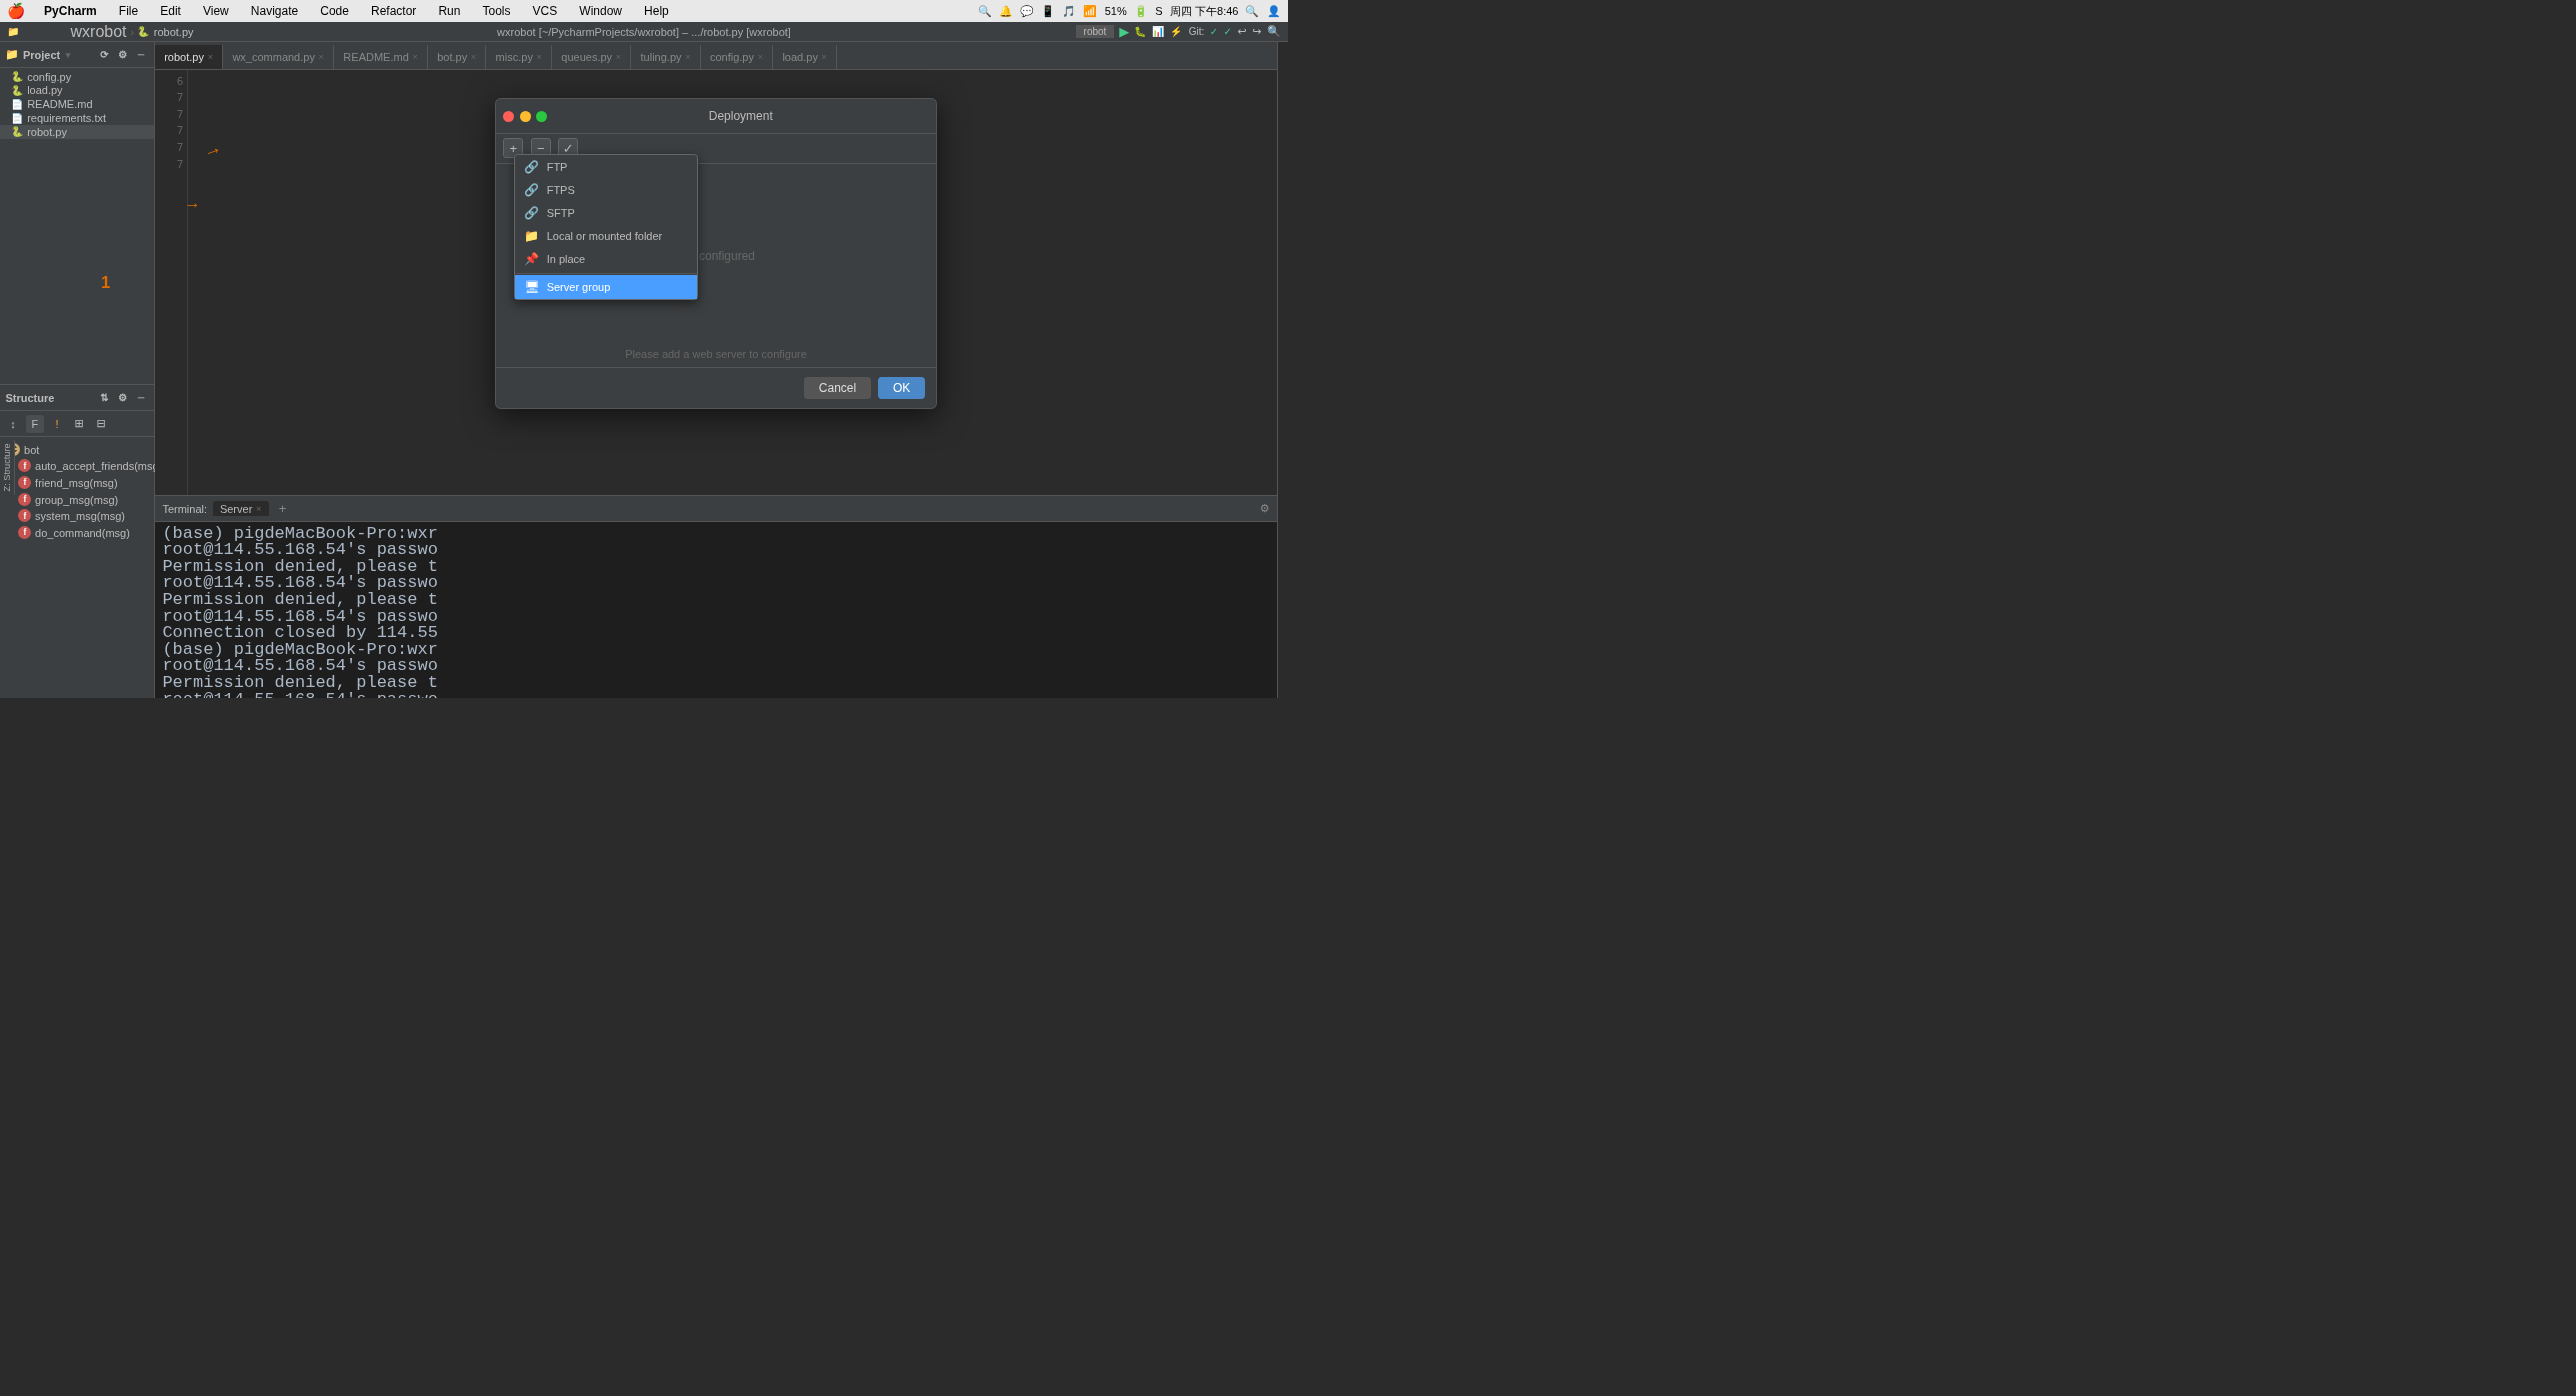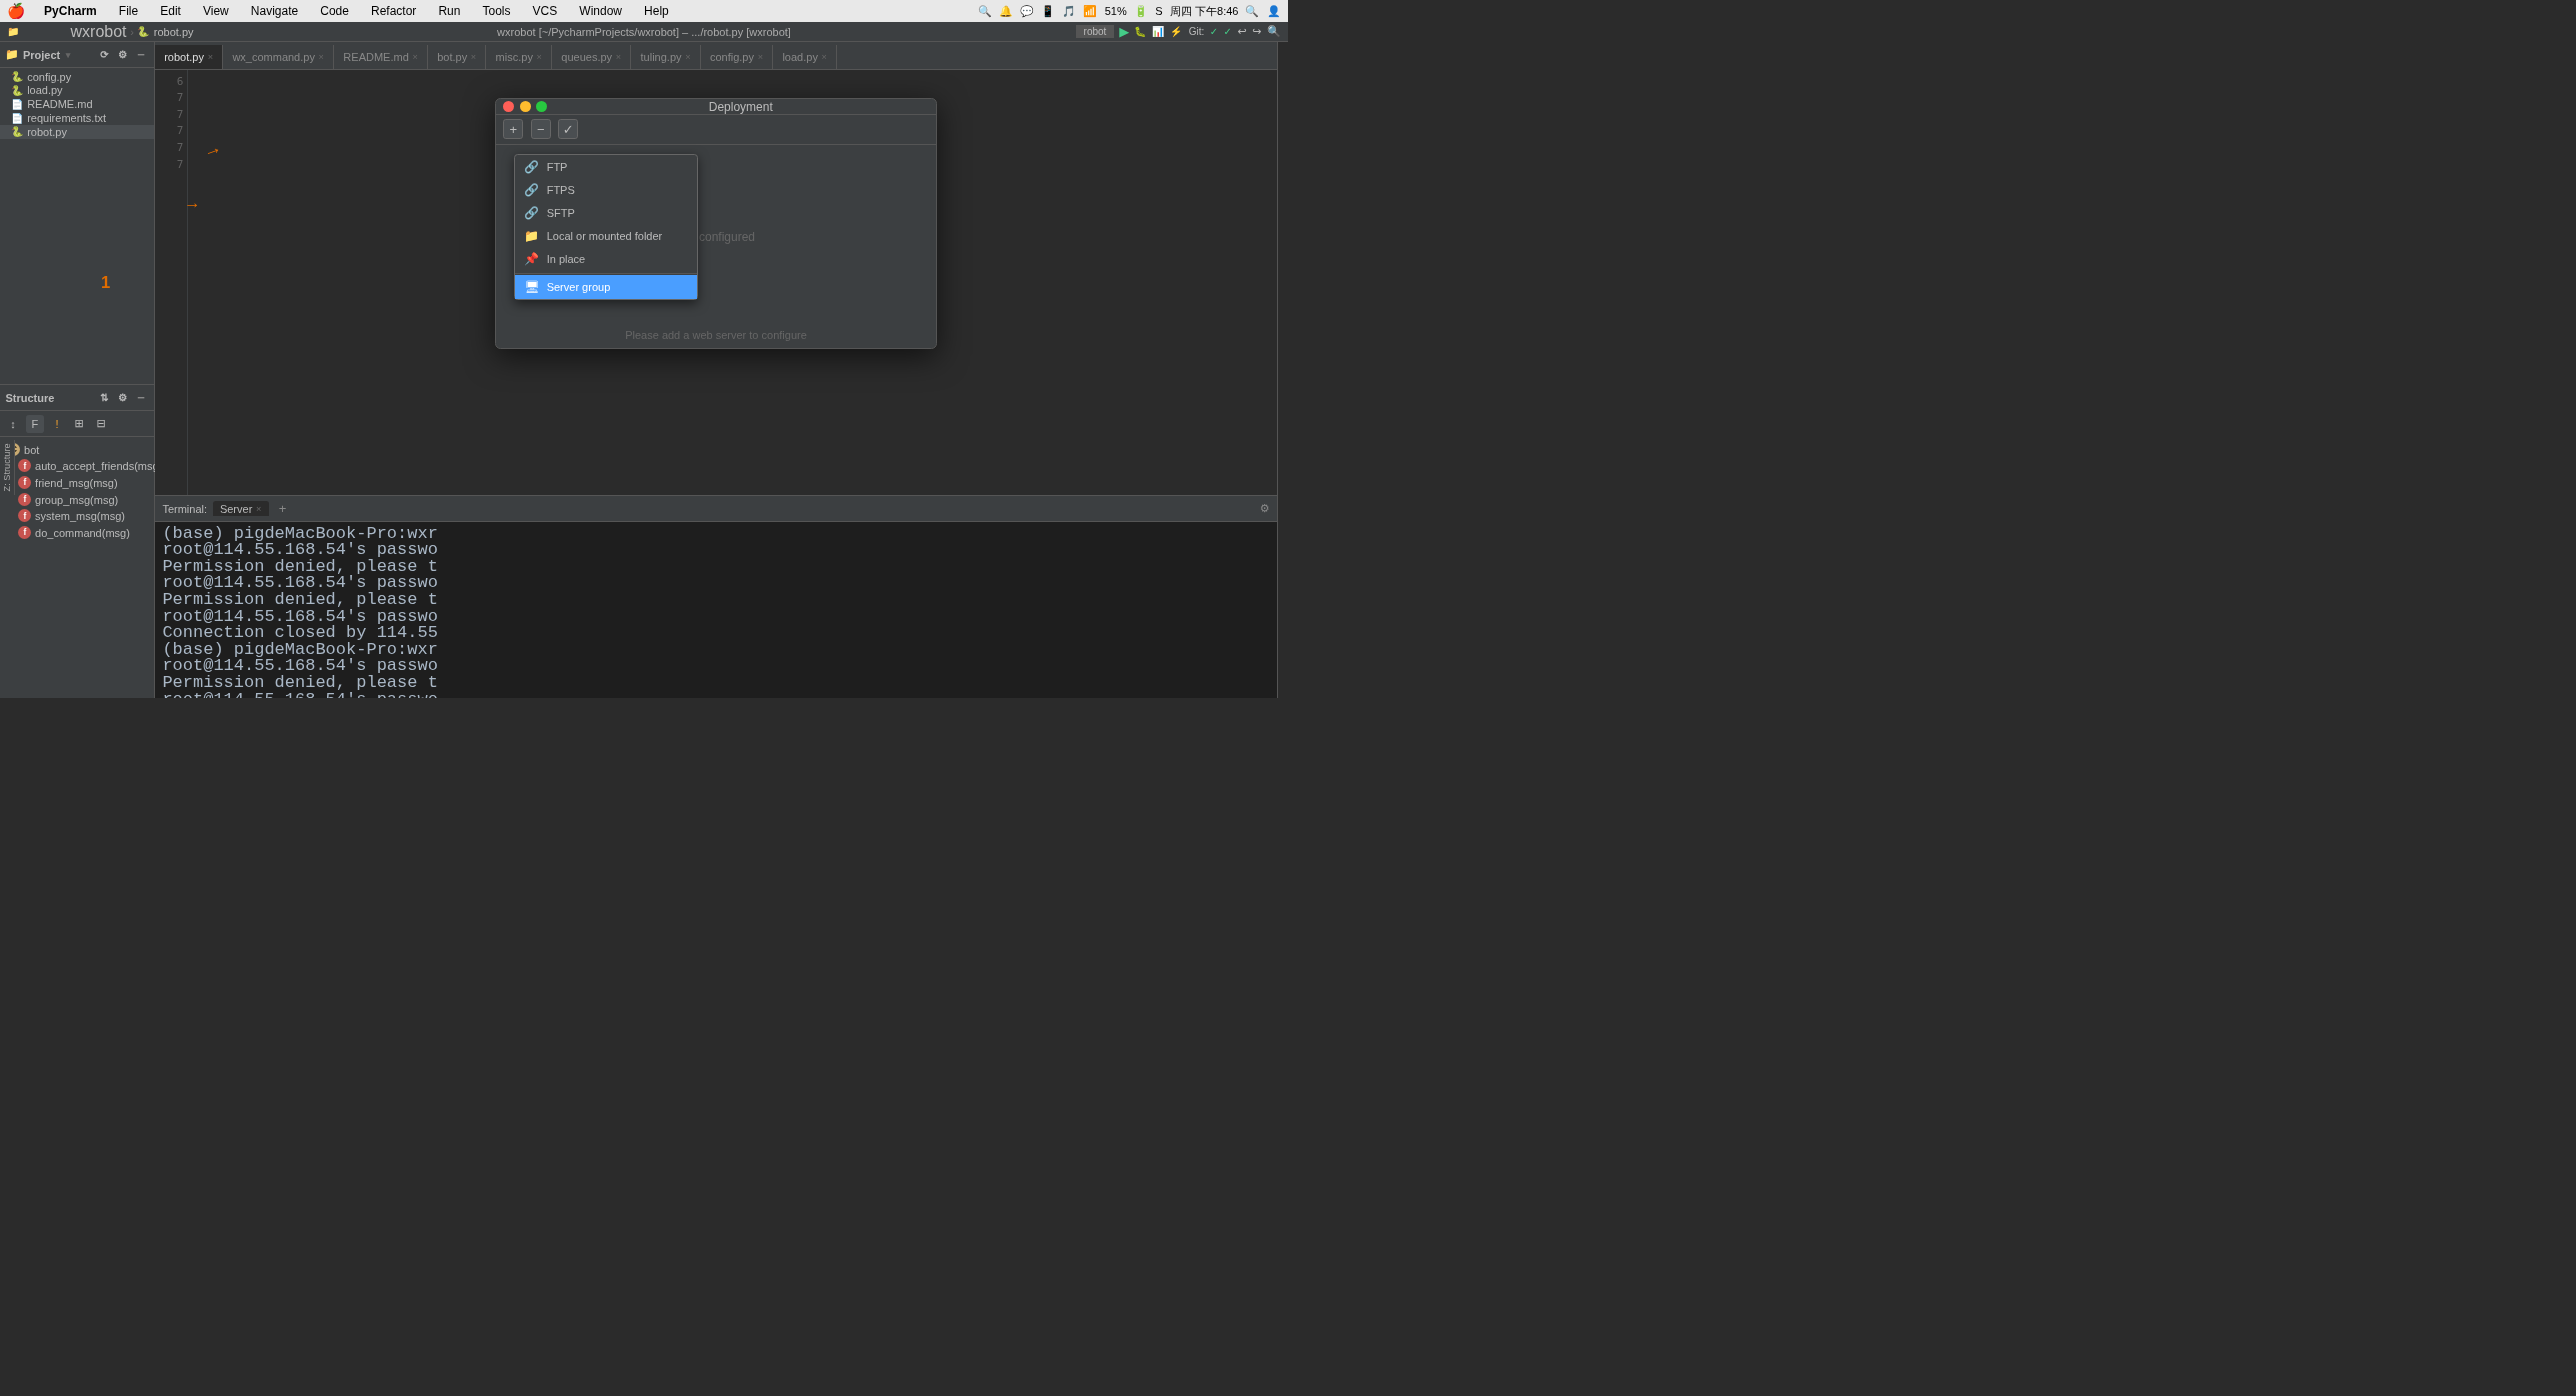--- a/index.html
+++ b/index.html
@@ -253,21 +253,21 @@
       width: 442px;
       background: #3c3f41;
       border: 0.9px solid #555;
       border-radius: 5.5px;
       box-shadow: 0 7.4px 29.5px rgba(0,0,0,0.6);
       pointer-events: all;
       display: flex;
       flex-direction: column;
     }
     .dialog-titlebar {
-      height: 16px;
+      height: 35px;
       display: flex;
       align-items: center;
       padding: 0 7.4px;
       gap: 5.5px;
       border-bottom: 0.9px solid #555;
       border-radius: 5.5px 5.5px 0 0;
     }
     .traffic-light {
       width: 11px;
       height: 11px;
@@ -685,20 +685,24 @@
               </div>
             </div>
           </div>
 
           <div class="dialog-body">
             <div style="color:#666; font-size:12px;">Not configured</div>
           </div>
 
           <div style="text-align:center; color:#666; font-size:11px; padding: 0 11px 7.4px;">Please add a web server to configure</div>
 
+          <div class="dialog-footer">
+            <button class="dialog-btn dialog-btn-cancel">Cancel</button>
+            <button class="dialog-btn dialog-btn-ok">OK</button>
+          </div>
         </div>
       </div>
     </div>
 
     <div class="terminal-area">
       <div class="terminal-header">
         <span>Terminal:</span>
         <div class="terminal-tab">
           <span>Server</span>
           <span class="terminal-tab-close">×</span>

